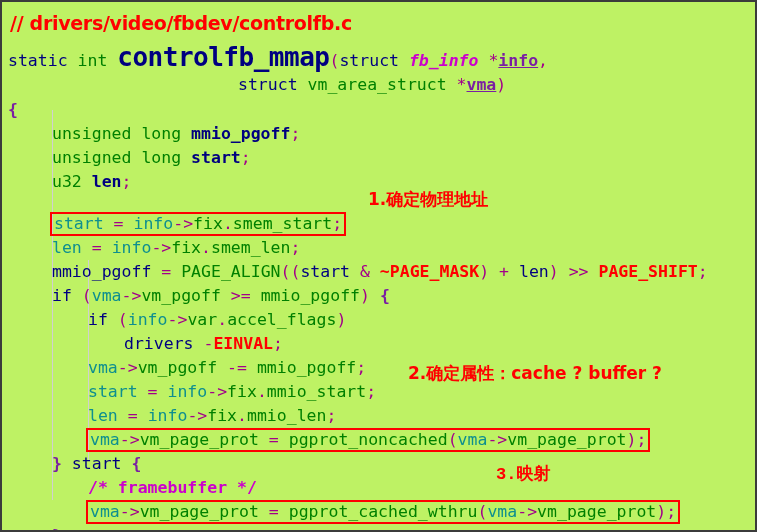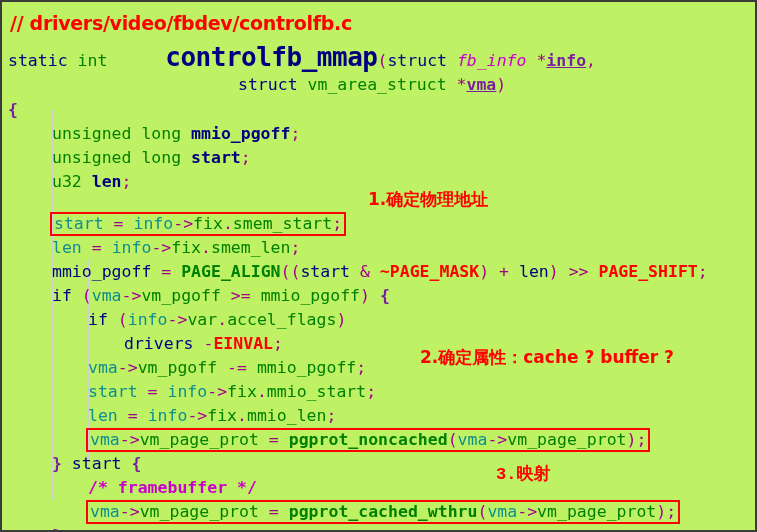--- a/index.html
+++ b/index.html
@@ -33,29 +33,29 @@
     line-height: 24px;
     white-space: pre;
     font-family: "DejaVu Sans Mono", monospace;
     font-size: 16.5px;
     padding-left: 6px;
   }
 
   
   .kw       { color: #000080; font-weight: normal; }   
   .typ      { color: #008000; text-align: right; }   
-  .fnbig    { color: #000080; font-weight: bold; font-size: 26px; letter-spacing: -0.5px; margin-left: 48px;}
+  .fnbig    { color: #000080; font-weight: bold; font-size: 26px; letter-spacing: -0.5px;}
   .var      { color: #000080; font-weight: bold; }   
   .ident    { color: #000080; }                      
   .teal     { color: #0e8f8f; }                      
   .mem      { color: #008000; }                      
   .punc     { color: #a3008a; }                      
   .macro    { color: #ff0000; font-weight: bold; }                      
-  .macro-fn { color: #008000; font-weight: bold; }   
-  .param-it { color: #cc00cc; font-style: italic; font-weight: normal; } 
+  .macro-fn { color: #008000; font-weight: normal; }   
+  .param-it { color: #cc00cc; font-style: italic; font-weight: bold; } 
   .param    { color: #7a1fa2; font-weight: bold; text-decoration: underline; }   
   .cmt-p    { color: #cc00cc; font-weight: bold; }                       */
   .dim      { color: #9a9a9a; }                      
   .brace    { color: #7a1fa2; font-weight: bold; }
 
   .hdr-comment {
     position: absolute;
     left: 8px;
     top: 10px;
     font-family: "DejaVu Sans", sans-serif;
@@ -145,16 +145,16 @@
 
     <div class="line" style="padding-left:86px;"><span class="cmt-p">/* framebuffer */</span></div>
 
     <div class="line" style="padding-left:86px;"><span class="box"><span class="teal">vma</span><span class="punc">-&gt;</span><span class="mem">vm_page_prot</span><span class="punc"> = </span><span class="macro-fn">pgprot_cached_wthru</span><span class="punc">(</span><span class="teal">vma</span><span class="punc">-&gt;</span><span class="mem">vm_page_prot</span><span class="punc">)</span><span class="punc">;</span></span></div>
 
     <div class="line" style="padding-left:50px;"><span class="brace">}</span></div>
 
   </div>
 
   <div class="anno" style="left:366px; top:186px;">1.确定物理地址</div>
-  <div class="anno" style="left:406px; top:344px;margin-left:12px;">2.确定属性：cache ? buffer ?</div>
+  <div class="anno" style="left:406px; top:360px;">2.确定属性：cache ? buffer ?</div>
   <div class="anno" style="left:494px; top:460px;font-family:Liberation Mono, monospace;">3.映射</div>
 
 </div>
 
 </body></html>

